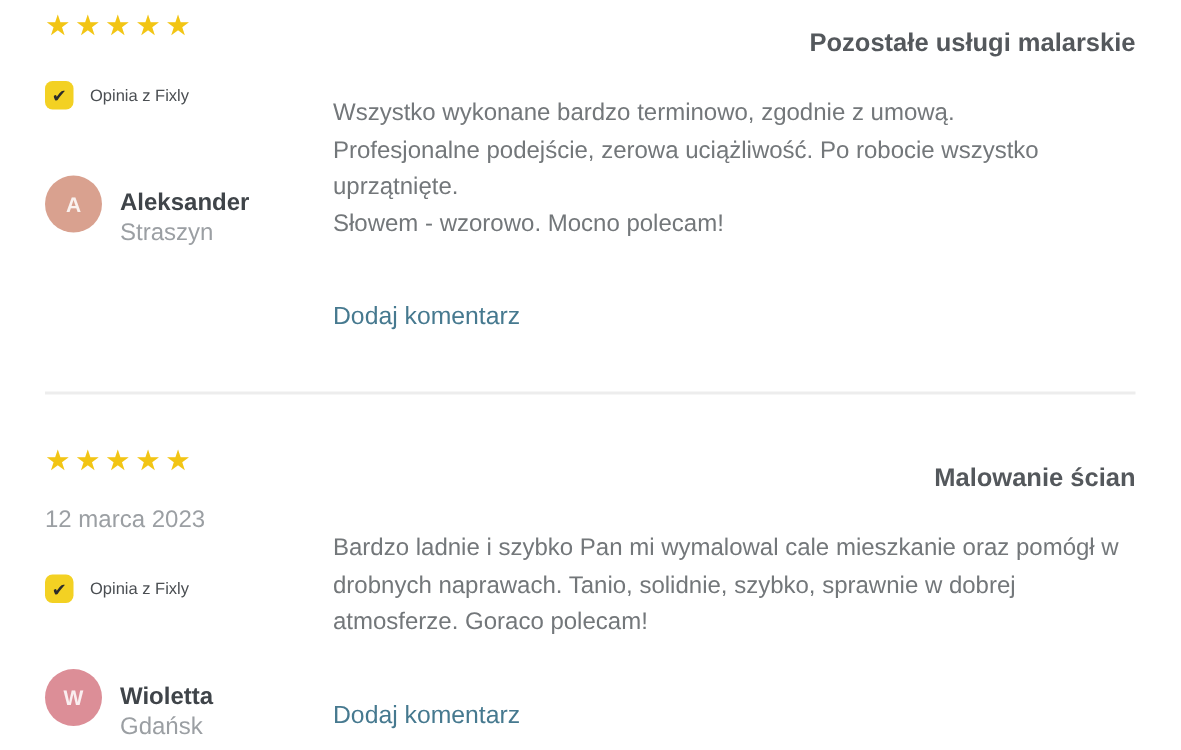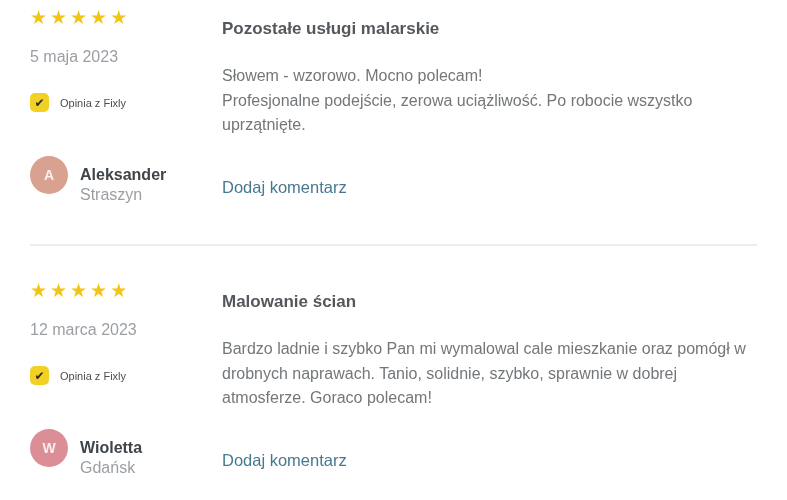--- a/index.html
+++ b/index.html
@@ -40,59 +40,59 @@
     color: rgba(255,255,255,0.85); font-size: 14px; font-weight: bold;
     flex-shrink: 0;
   }
   .author-text { display: flex; flex-direction: column; gap: 2px; }
   .author-name { font-size: 16px; font-weight: bold; color: #3f4449; margin-top: 21px; }
   .author-loc { font-size: 16px; color: #9b9fa3; }
 
   
   .content { flex: 1; padding-top: 10px; min-width: 0; }
   .title {
-    font-size: 17px; font-weight: bold; color: #54585c; line-height: 22px;
+    font-size: 17px; font-weight: bold; color: #54585c; line-height: 22px; text-align: right;
   }
   .body { margin-top: 24px; max-width: 545px; }
   .body p { font-size: 16px; line-height: 24.5px; color: #73777a; }
   .comment-link {
     display: inline-block; margin-top: 40px;
     font-size: 16.5px; text-decoration: none; cursor: pointer;
   }
 
   .divider {
     height: 2px; border: none; margin: 40px 0 35px 0;
   }
 </style>
 </head>
 <body>
 
 <div class="page">
 
   <div class="review">
     <div class="meta">
       <div class="stars" style="color: rgb(242, 197, 20);">★★★★★</div>
-      <div class="date">5 maja 2023</div>
       <div class="badge-row">
         <span class="checkbox" style="background-color: rgb(243, 209, 35);">✔</span>
         <span class="badge-label">Opinia z Fixly</span>
       </div>
       <div class="author-row">
         <span class="avatar" style="background-color: rgb(217, 161, 143);">A</span>
         <span class="author-text">
           <span class="author-name">Aleksander</span>
           <span class="author-loc">Straszyn</span>
         </span>
       </div>
     </div>
     <div class="content">
       <h3 class="title">Pozostałe usługi malarskie</h3>
       <div class="body">
+        <p>Wszystko wykonane bardzo terminowo, zgodnie z umową.</p>
+        <p>Profesjonalne podejście, zerowa uciążliwość. Po robocie wszystko uprzątnięte.</p>
         <p>Słowem - wzorowo. Mocno polecam!</p>
-        <p>Profesjonalne podejście, zerowa uciążliwość. Po robocie wszystko uprzątnięte.</p>
       </div>
       <a class="comment-link" href="#" style="color: rgb(70, 121, 143);">Dodaj komentarz</a>
     </div>
   </div>
 
   <hr class="divider" style="background-color: rgb(237, 237, 237);">
 
   <div class="review">
     <div class="meta">
       <div class="stars" style="color: rgb(242, 197, 20);">★★★★★</div>

